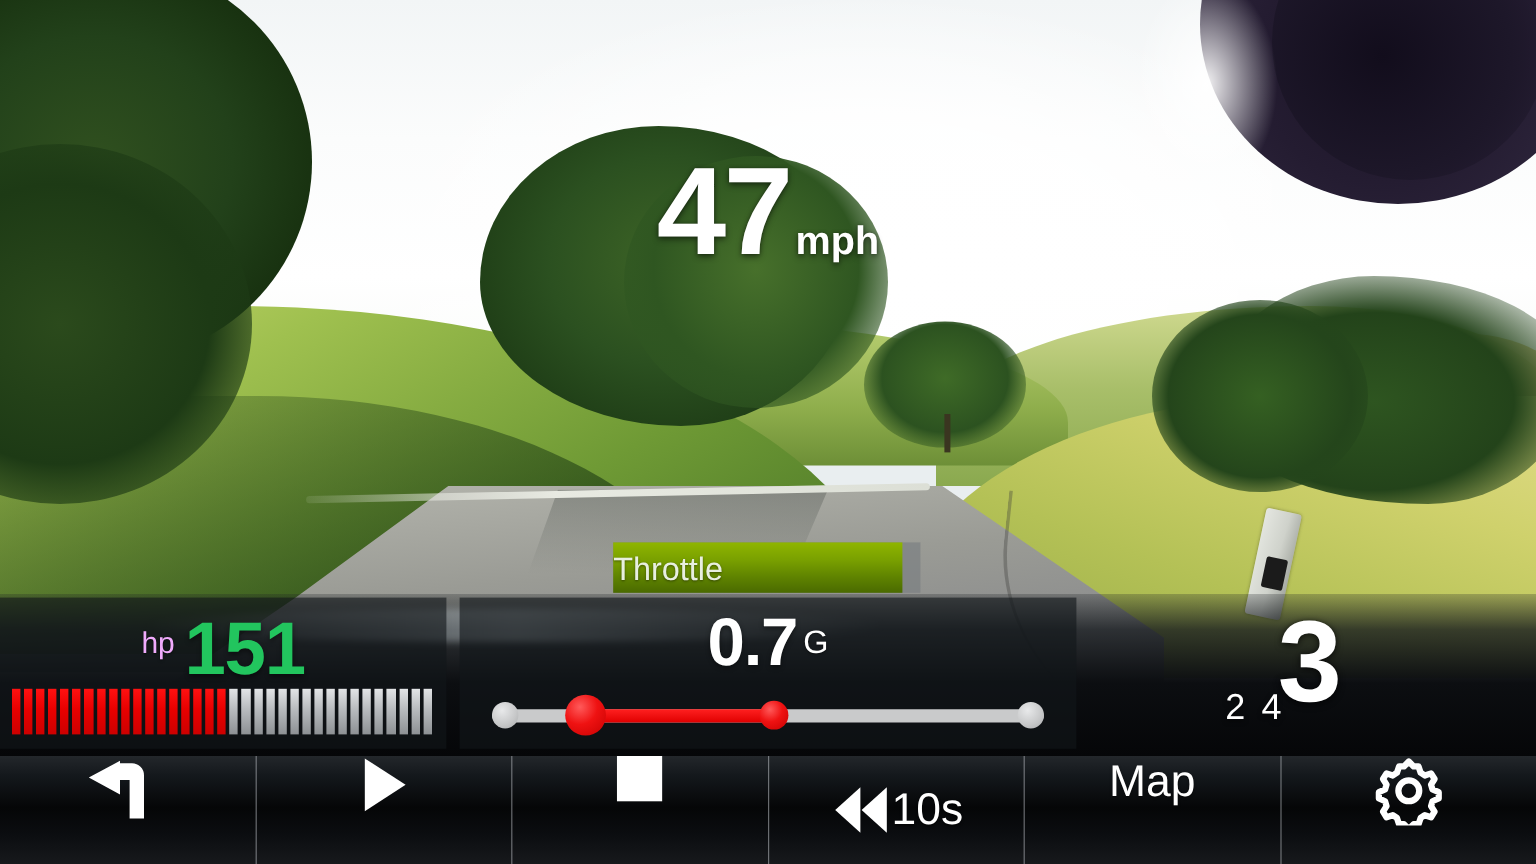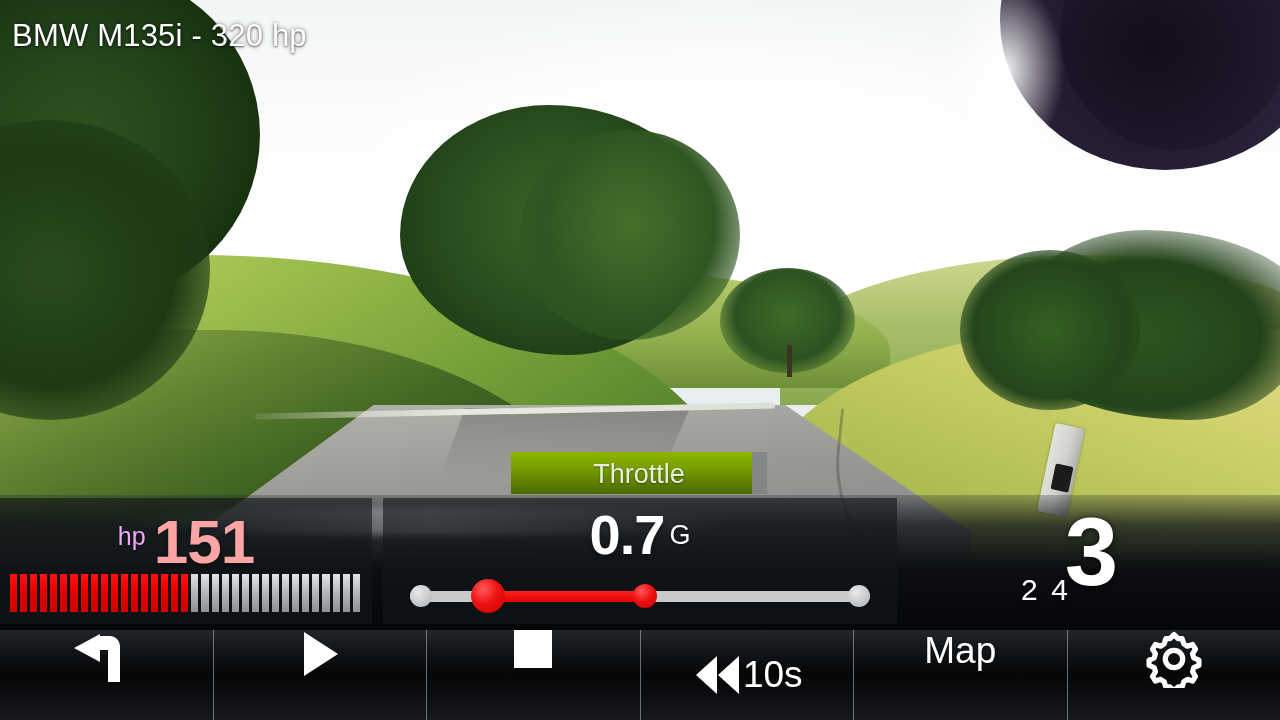--- a/index.html
+++ b/index.html
@@ -121,36 +121,36 @@
   .speed{ position:absolute; left:0; right:0; top:125px; text-align:center;
           color:#fff; text-shadow:0 2px 5px rgba(0,0,0,.45), 0 0 3px rgba(0,0,0,.35); }
   .speed .val{ font-size:104px; font-weight:bold; letter-spacing:-2px; line-height:1; }
   .speed .unit{ font-size:33px; font-weight:bold; margin-left:4px; }
 
   
   .throttle{ position:absolute; left:511px; top:452px; width:256px; height:42px;
              background:rgba(120,124,128,.62); }
   .throttle-fill{ position:absolute; left:0; top:0; height:42px; width:94%;
              background:linear-gradient(180deg,#8fb500 0%, #79a000 35%, #5e8200 70%, #4a6a00 100%); }
-  .throttle-label{ position:absolute; left:0; right:0; top:7px; text-align:center;
+  .throttle-label{ position:absolute; left:0; right:0; top:7px; 
              font-size:27px; color:#e8efe0; text-shadow:0 1px 2px rgba(0,0,0,.45); }
 
   
   .panels{ position:absolute; left:0; top:498px; width:1280px; height:126px; }
   .panel{ position:absolute; top:0; height:126px; }
   .panel.dark{ background:rgba(18,22,26,.62); }
   .panel-hp{ left:0; width:372px; }
   .panel-g{ left:383px; width:514px; }
   .panel-gear{ left:903px; width:377px; background:transparent; }
 
   
   .hp-row{ position:absolute; left:0; right:0; top:8px; text-align:center; }
   .hp-unit{ font-size:25px; color:#f0abfc; vertical-align:18px; margin-right:8px;
             text-shadow:0 1px 2px rgba(0,0,0,.5); }
-  .hp-val{ font-size:62px; font-weight:bold; color:#fca5a5; letter-spacing:-1px;
+  .hp-val{ font-size:62px; font-weight:bold; color:#22c55e; letter-spacing:-1px;
            text-shadow:0 2px 4px rgba(0,0,0,.45); }
   .hp-bar{ position:absolute; left:10px; top:76px; width:350px; height:38px;
            display:flex; gap:3px; }
   .seg{ flex:1 1 auto; height:38px; }
   .seg.on{ background:linear-gradient(180deg,#ff1111 0%, #e80000 45%, #cc0000 100%); }
   .seg.off{ background:linear-gradient(180deg,#e2e4e6 0%, #b8bbbe 45%, #8d9194 100%); }
 
   
   .g-row{ position:absolute; left:0; right:0; top:4px; text-align:center; }
   .g-val{ font-size:56px; font-weight:bold; color:#fff; letter-spacing:-1px;
@@ -227,23 +227,25 @@
     <div class="post-band"></div>
 
     <div class="visor"></div>
     <div class="visor2"></div>
     <div class="visor-glow"></div>
 
     <div class="dash"></div>
     <div class="dash-reflect"></div>
   </div>
 
-  <div class="title">BMW M135i - 320 hp</div>
-
-
+
+
+  <div class="speed">
+    <span class="val">47</span><span class="unit">mph</span>
+  </div>
 
   <div class="throttle">
     <div class="throttle-fill" id="throttle-fill" style="width: 94%;"></div>
     <div class="throttle-label">Throttle</div>
   </div>
 
   <div class="panels">
 
     <div class="panel dark panel-hp">
       <div class="hp-row">

